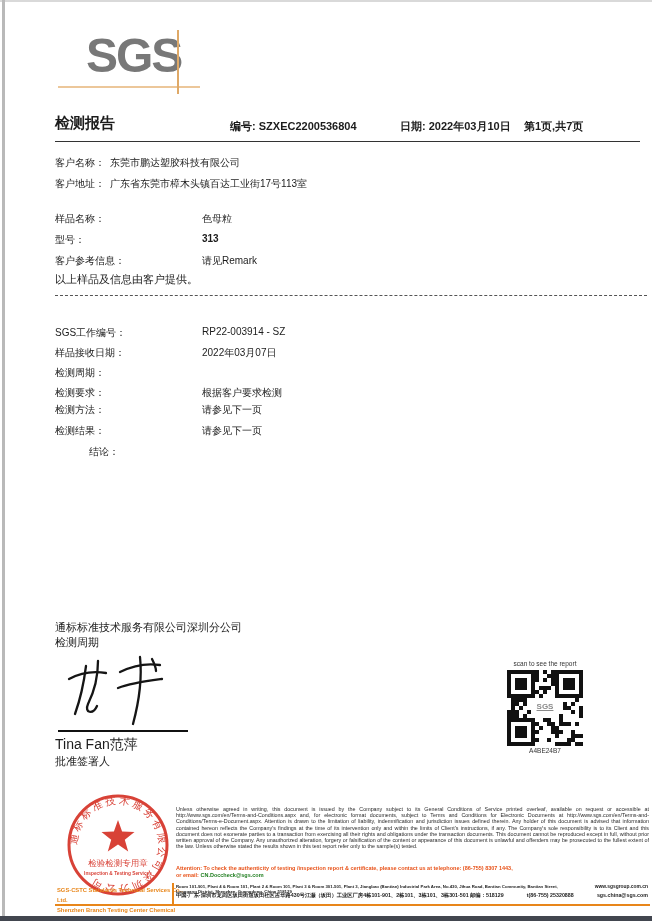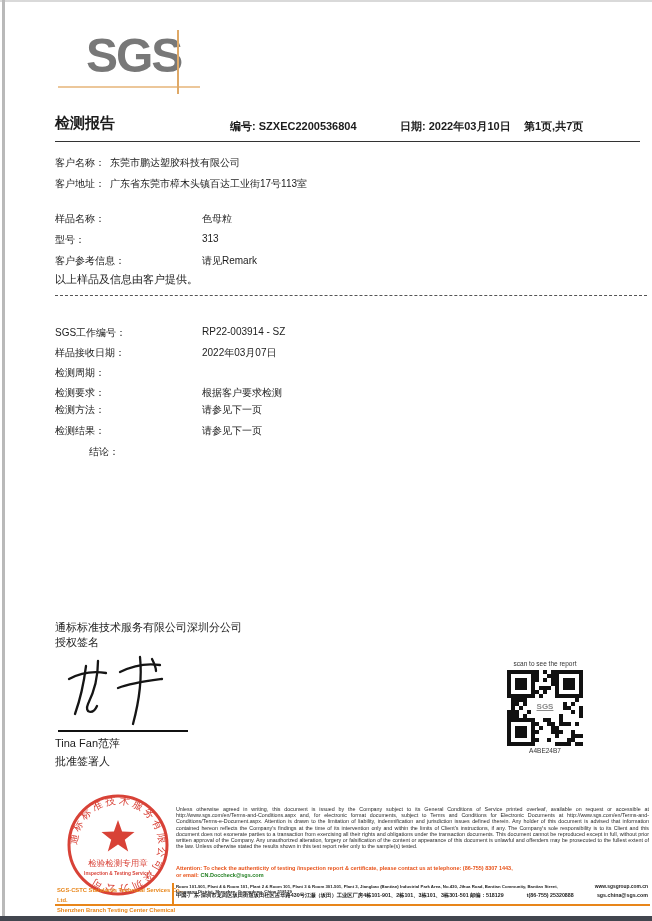--- a/index.html
+++ b/index.html
@@ -32,21 +32,21 @@
   .hr-dash { left:55px; top:295px; width:592px; border-top:1.5px dashed #555; }
 
   .conclusion { left:178px; top:445px; width:462px; font-size:11px; line-height:17.5px;
                 color:#1c1c1c; text-align:left; }
 
   
   .sig-company { left:55px; top:620px; font-size:11px; color:#1c1c1c; }
   .sig-auth { left:55px; top:635px; font-size:11px; color:#1c1c1c; }
   .sig-svg { left:62px; top:652px; }
   .sig-line { left:58px; top:730px; width:130px; height:2px; background:#111; }
-  .sig-name { left:55px; top:736px; font-size:11px; color:#1c1c1c; }
+  .sig-name { left:55px; top:736px; font-size:14px; color:#1c1c1c; }
   .sig-role { left:55px; top:754px; font-size:11px; color:#1c1c1c; }
 
   
   .qr-caption { left:495px; top:660px; width:100px; text-align:center; font-size:6.5px; color:#333; }
   .qr { left:507px; top:670px; width:76px; height:76px; background:#fff; }
   .qr i { position:absolute; width:4px; height:4px; background:#111; }
   .qr .finder { position:absolute; width:28px; height:28px; border:4px solid #111; background:#fff; }
   .qr .finder::after { content:""; position:absolute; left:4px; top:4px; width:12px; height:12px; background:#111; }
   .qr .f-tl { left:0; top:0; } .qr .f-tr { right:0; top:0; } .qr .f-bl { left:0; bottom:0; }
   .qr-center { position:absolute; left:26px; top:31px; width:24px; height:13px; background:#fff;
@@ -98,42 +98,42 @@
   <div class="abs hr-black"></div>
 
   <div class="abs rowl" style="top:156px;">客户名称：</div>
   <div class="abs rowl rowv55" style="top:156px;text-align:center;">东莞市鹏达塑胶科技有限公司</div>
   <div class="abs rowl" style="top:177px;">客户地址：</div>
   <div class="abs rowl rowv55" style="top:177px;">广东省东莞市樟木头镇百达工业街17号113室</div>
 
   <div class="abs rowl" style="top:212px;">样品名称：</div>
   <div class="abs rowl rowv123" style="top:212px;">色母粒</div>
   <div class="abs rowl" style="top:233px;">型号：</div>
-  <div class="abs rowl rowv123" style="top:233px;">313</div>
+  <div class="abs rowl rowv123" style="top:233px;font-weight:bold;">313</div>
   <div class="abs rowl" style="top:254px;">客户参考信息：</div>
   <div class="abs rowl rowv123" style="top:254px;">请见Remark</div>
   <div class="abs note" style="top:272px;">以上样品及信息由客户提供。</div>
   <div class="abs hr-dash"></div>
 
   <div class="abs rowl" style="top:326px;">SGS工作编号：</div>
   <div class="abs rowl rowv123" style="top:326px;">RP22-003914 - SZ</div>
   <div class="abs rowl" style="top:346px;">样品接收日期：</div>
   <div class="abs rowl rowv123" style="top:346px;">2022年03月07日</div>
   <div class="abs rowl" style="top:366px;">检测周期：</div>
   <div class="abs rowl" style="top:386px;">检测要求：</div>
   <div class="abs rowl rowv123" style="top:386px;">根据客户要求检测</div>
   <div class="abs rowl" style="top:403px;">检测方法：</div>
   <div class="abs rowl rowv123" style="top:403px;">请参见下一页</div>
   <div class="abs rowl" style="top:424px;">检测结果：</div>
   <div class="abs rowl rowv123" style="top:424px;">请参见下一页</div>
 
   <div class="abs rowl" style="top:445px;margin-left:34px;">结论：</div>
 
   <div class="abs sig-company">通标标准技术服务有限公司深圳分公司</div>
-  <div class="abs sig-auth">授权签名</div>
+  <div class="abs sig-auth">检测周期</div>
   <svg class="abs sig-svg" width="130" height="78" viewBox="0 0 130 78">
     <g fill="none" stroke="#151515" stroke-width="2.3" stroke-linecap="round">
       <path d="M24,14 C22,30 18,48 13,62"></path>
       <path d="M7,27 C18,21 32,19 44,21"></path>
       <path d="M36,9 C36,24 32,40 26,52 C22,61 31,63 35,54"></path>
       <path d="M58,20 C70,14 85,11 98,13"></path>
       <path d="M78,5 C80,24 78,46 71,72"></path>
       <path d="M56,36 C69,31 85,29 100,27"></path>
       <path d="M90,7 C92,11 94,15 94,19"></path>
     </g>

